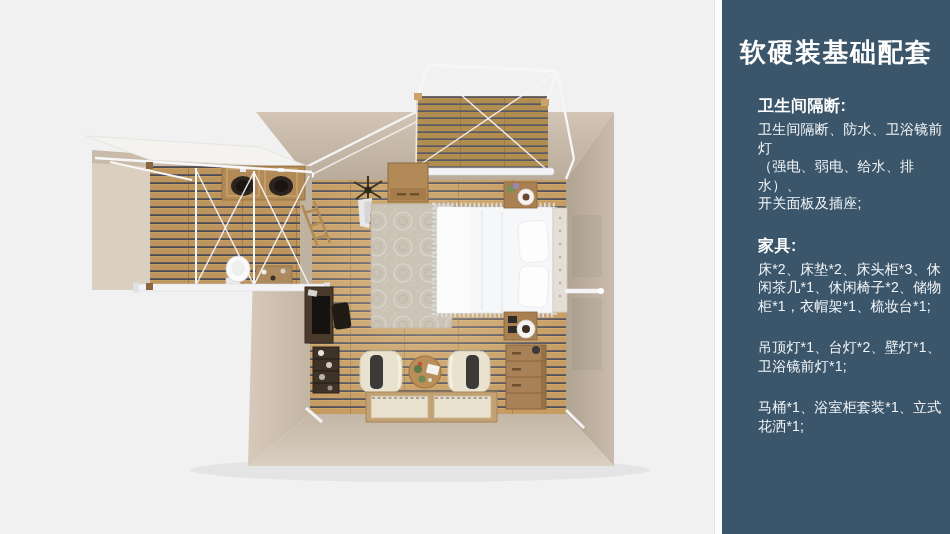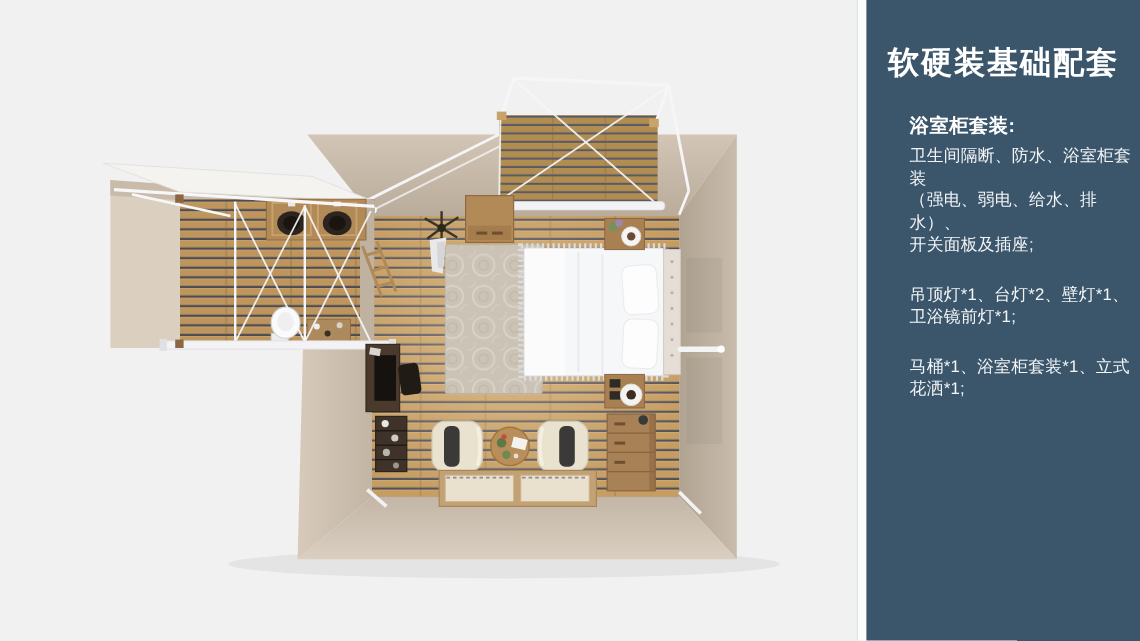--- a/index.html
+++ b/index.html
@@ -288,26 +288,32 @@
       <path d="M566,410 L584,428"></path>
     </g>
   </svg>
 
   <div class="panel-strip"></div>
 
   <aside class="panel">
     <h1>软硬装基础配套</h1>
 
     <div class="sec">
-      <h2>浴室柜套装:</h2>
-      <p class="sec-body">卫生间隔断、防水、浴室柜套装
+      <h2>卫生间隔断:</h2>
+      <p class="sec-body">卫生间隔断、防水、卫浴镜前灯
 （强电、弱电、给水、排水）、
 开关面板及插座;</p>
     </div>
 
+    <div class="sec">
+      <h2>家具:</h2>
+      <p class="sec-body">床*2、床垫*2、床头柜*3、休
+闲茶几*1、休闲椅子*2、储物
+柜*1，衣帽架*1、梳妆台*1;</p>
+    </div>
 
     <div class="sec">
       <p class="sec-body">吊顶灯*1、台灯*2、壁灯*1、
 卫浴镜前灯*1;</p>
     </div>
 
     <div class="sec">
       <p class="sec-body">马桶*1、浴室柜套装*1、立式
 花洒*1;</p>
     </div>

